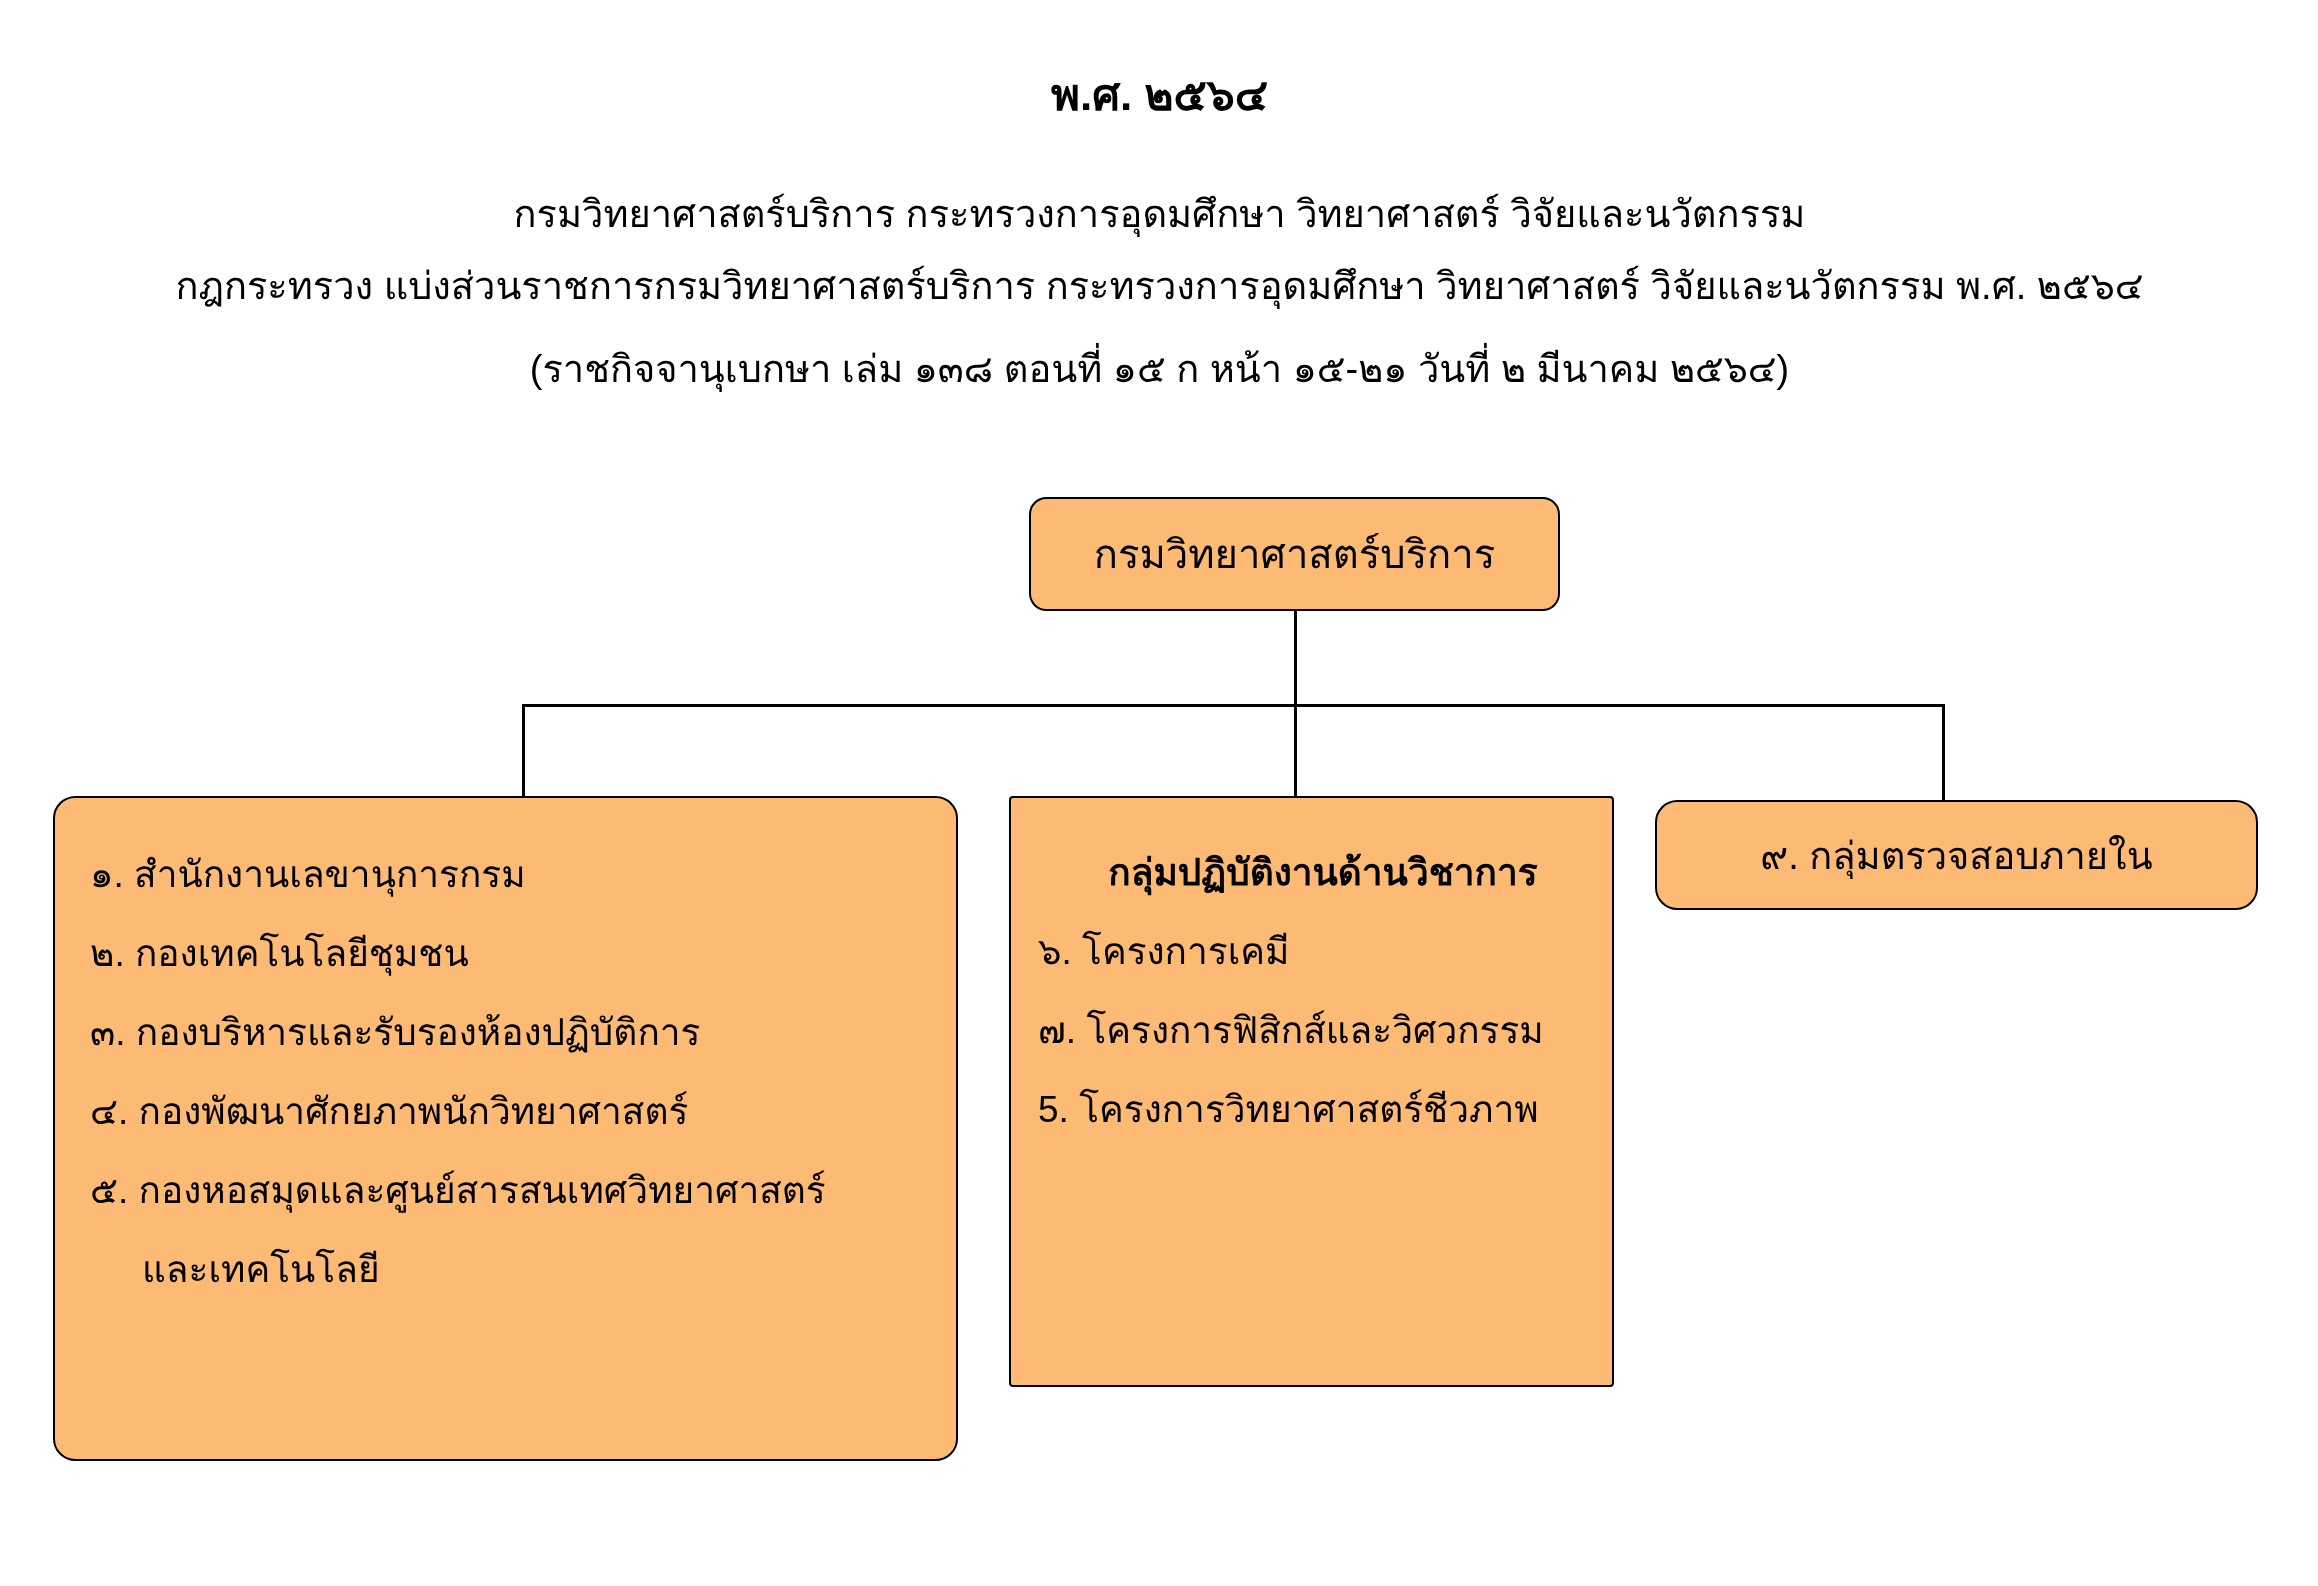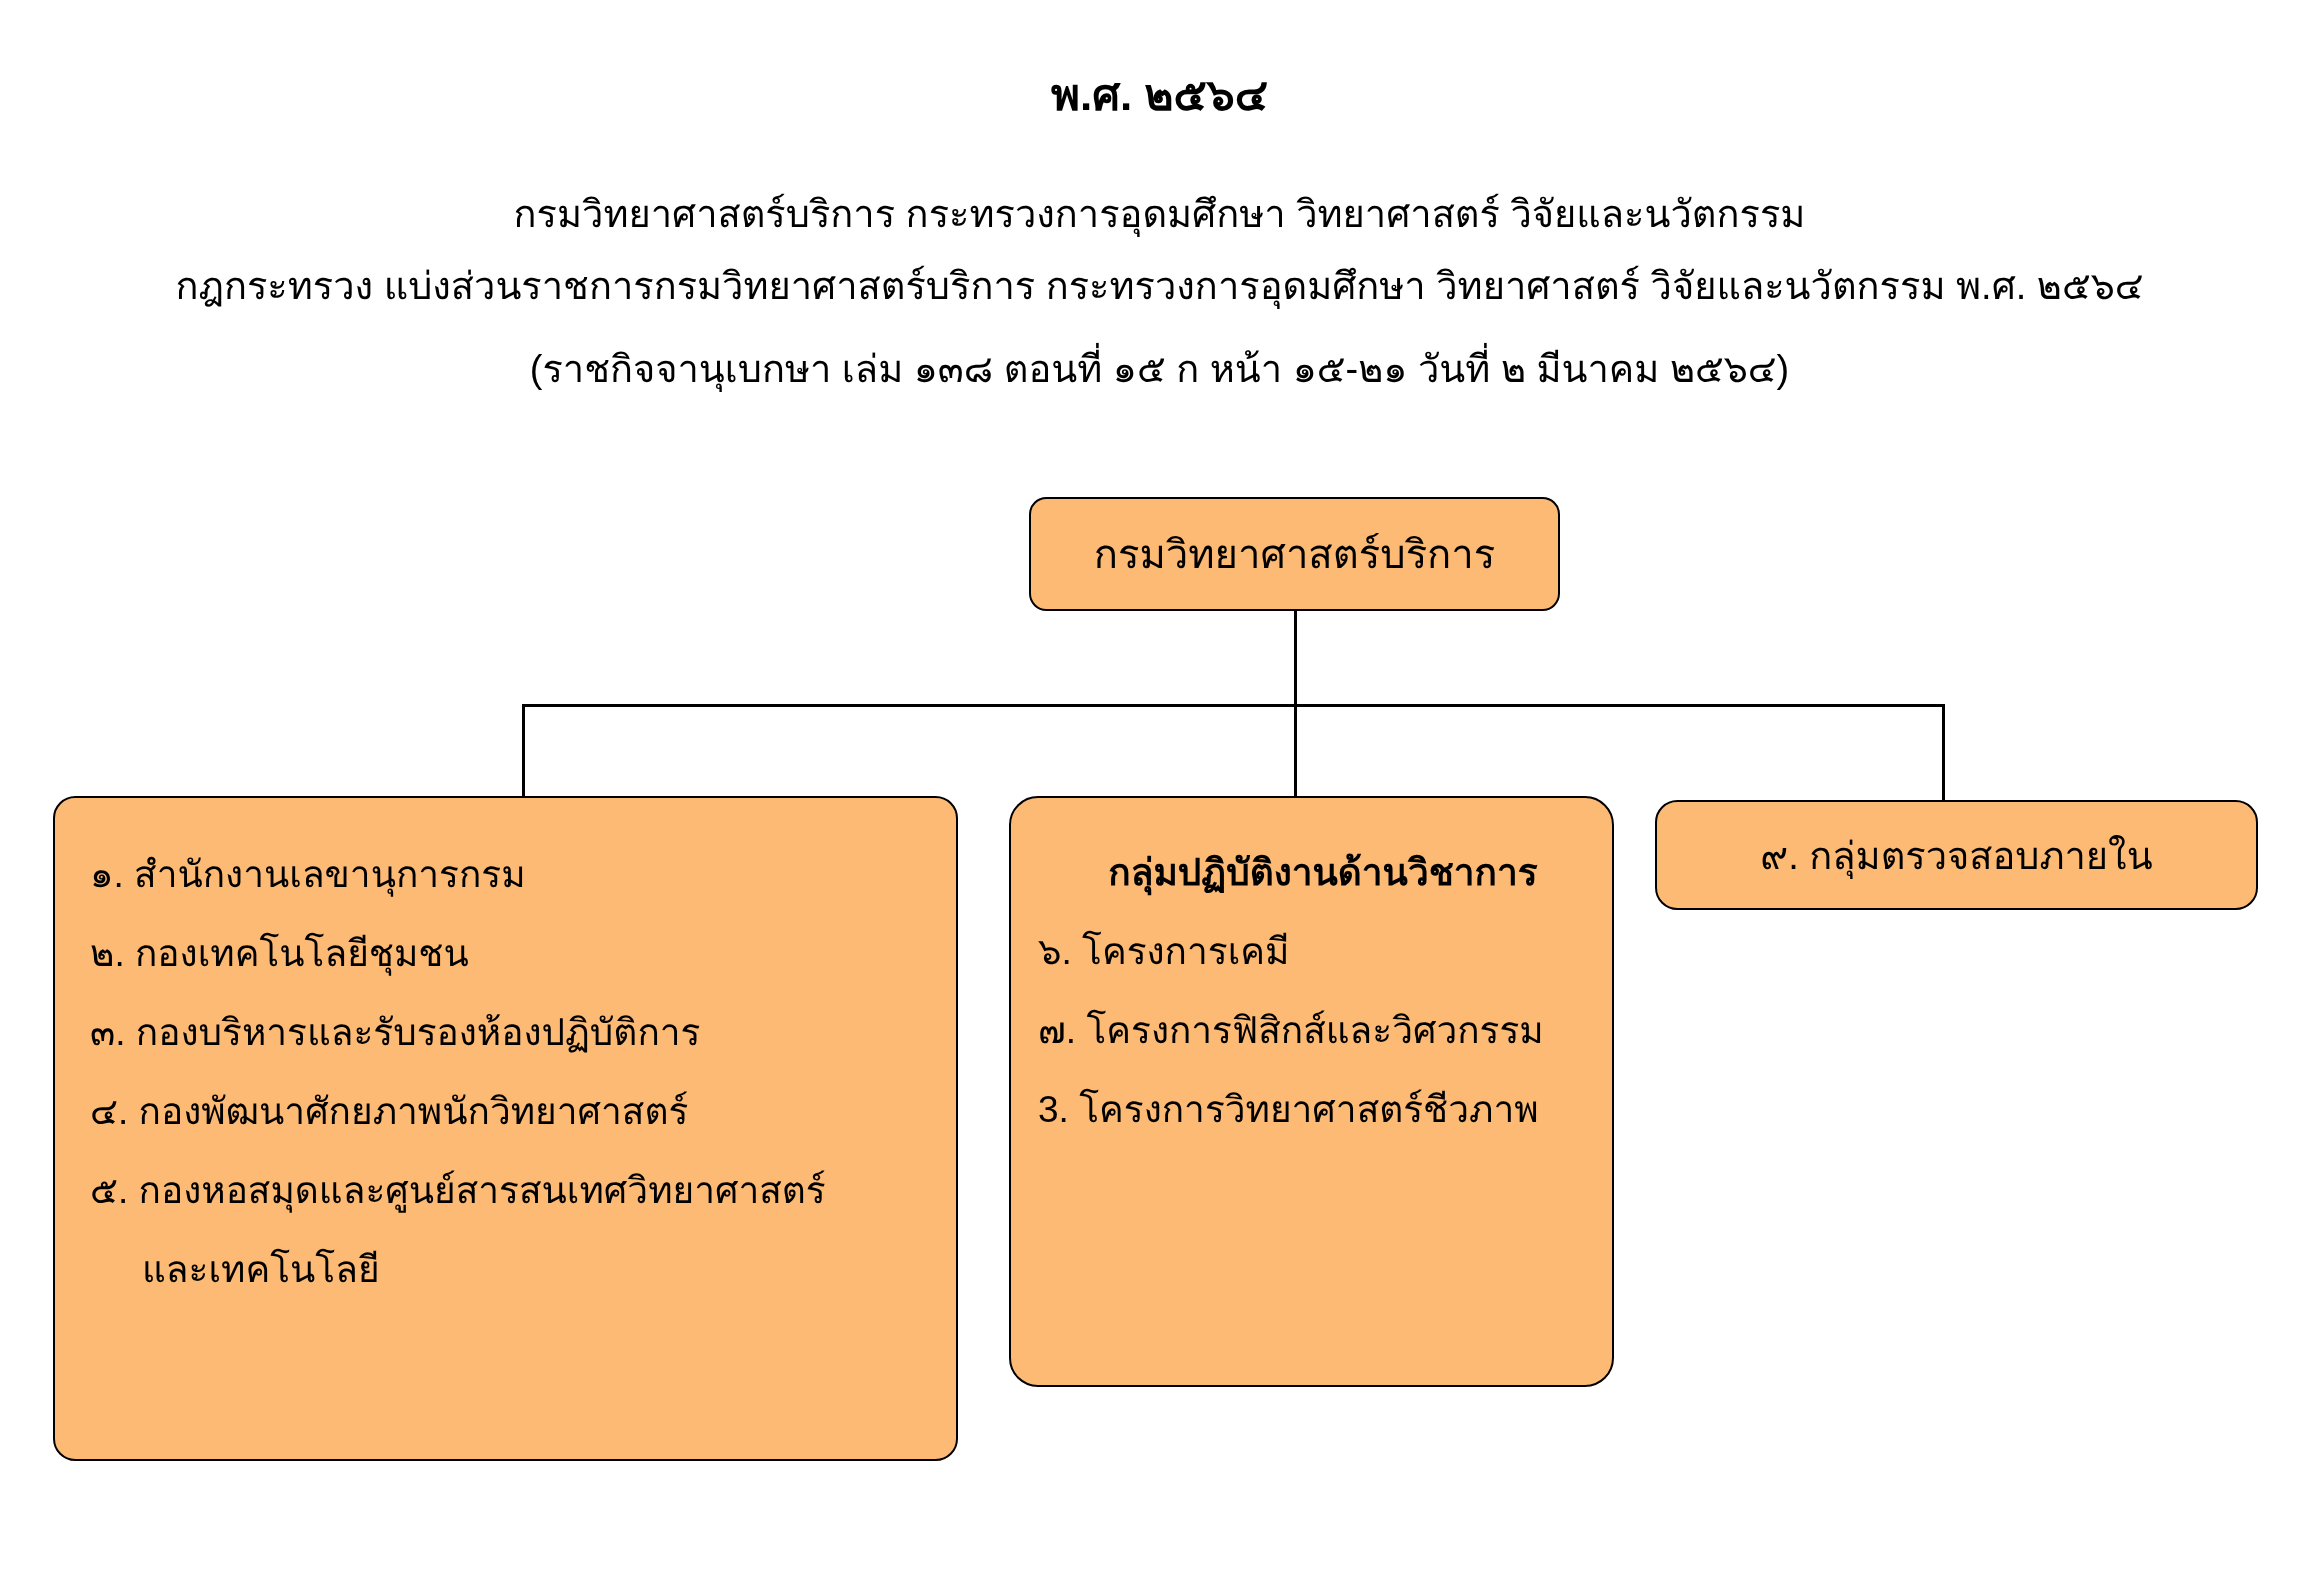--- a/index.html
+++ b/index.html
@@ -76,21 +76,21 @@
     white-space: nowrap;
   }
   .divisions-box .line.cont {
     padding-left: 52px;
   }
   .academic-box {
     left: 1009px;
     top: 796px;
     width: 605px;
     height: 591px;
-    border-radius: 29px;
+    border-radius: 4px;
     padding: 35px 4px 30px 27px;
     font-size: 37px;
   }
   .academic-box .box-title {
     font-weight: bold;
     text-align: center;
     line-height: 79px;
     white-space: nowrap;
   }
   .academic-box .line {
@@ -149,21 +149,21 @@
       <div class="line">๓. กองบริหารและรับรองห้องปฏิบัติการ</div>
       <div class="line">๔. กองพัฒนาศักยภาพนักวิทยาศาสตร์</div>
       <div class="line">๕. กองหอสมุดและศูนย์สารสนเทศวิทยาศาสตร์</div>
       <div class="line cont">และเทคโนโลยี</div>
     </div>
 
     <div class="node academic-box">
       <div class="box-title">กลุ่มปฏิบัติงานด้านวิชาการ</div>
       <div class="line">๖. โครงการเคมี</div>
       <div class="line">๗. โครงการฟิสิกส์และวิศวกรรม</div>
-      <div class="line">3. โครงการวิทยาศาสตร์ชีวภาพ</div>
+      <div class="line">5. โครงการวิทยาศาสตร์ชีวภาพ</div>
     </div>
 
     <div class="node audit-box">
       <span>๙. กลุ่มตรวจสอบภายใน</span>
     </div>
 
   </div>
 </div>
 
 

